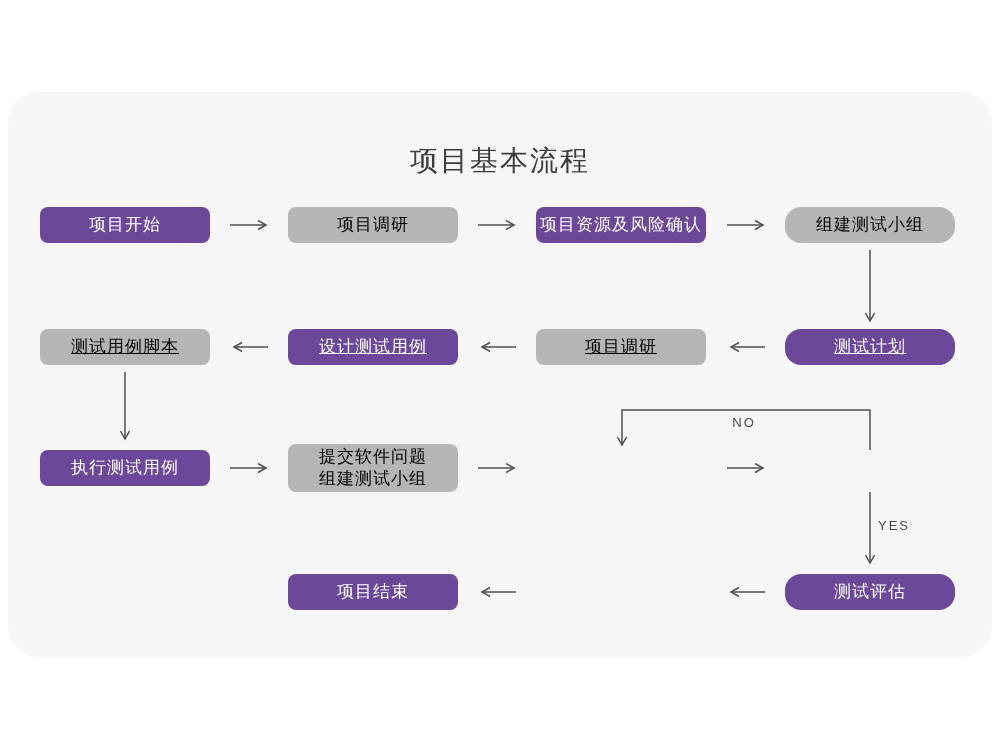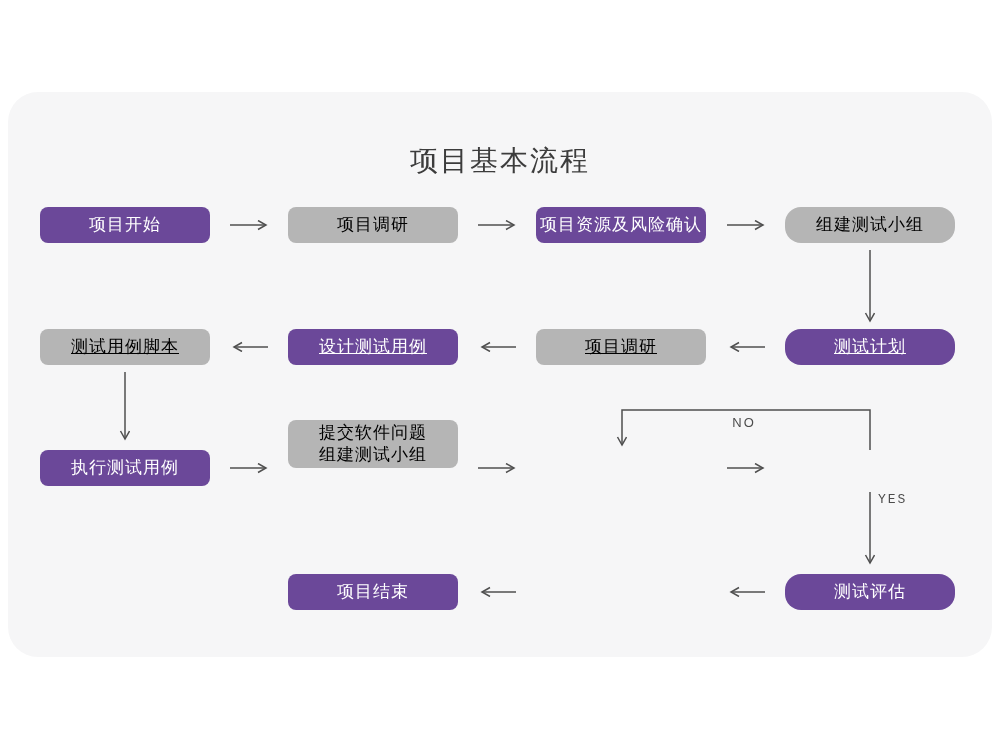--- a/index.html
+++ b/index.html
@@ -40,35 +40,35 @@
     justify-content: center;
     text-align: center;
     line-height: 22px;
   }
   .purple { background: #6b4899; }
   .gray   { background: #b5b5b5; color: #000000; }
   .c1 { left: 40px; }  .c2 { left: 288px; }
   .c3 { left: 536px; } .c4 { left: 785px; border-radius: 16px; }
   .r1 { top: 207px; }  .r2 { top: 329px; text-decoration: underline; }
   .r3 { top: 450px; }  .r4 { top: 574px; }
-  .tall { top: 420px; height: 48px; }
+  .tall { top: 444px; height: 48px; }
   svg.arrows {
     position: absolute;
     left: 0; top: 0;
     width: 1000px; height: 750px;
     pointer-events: none;
   }
   .edge-label {
     position: absolute;
     font-size: 13px;
     letter-spacing: 2px;
     color: #4c4c4c;
   }
   .label-no  { left: 718px; top: 415px; width: 52px; text-align: center; }
-  .label-yes { left: 878px; top: 492px; font-family: Liberation Mono, monospace; }
+  .label-yes { left: 878px; top: 518px; }
 </style>
 </head>
 <body>
 
 <div class="stage">
   <div class="card"></div>
 
   <div class="title">项目基本流程</div>
 
   <div class="node purple c1 r1">项目开始</div>

